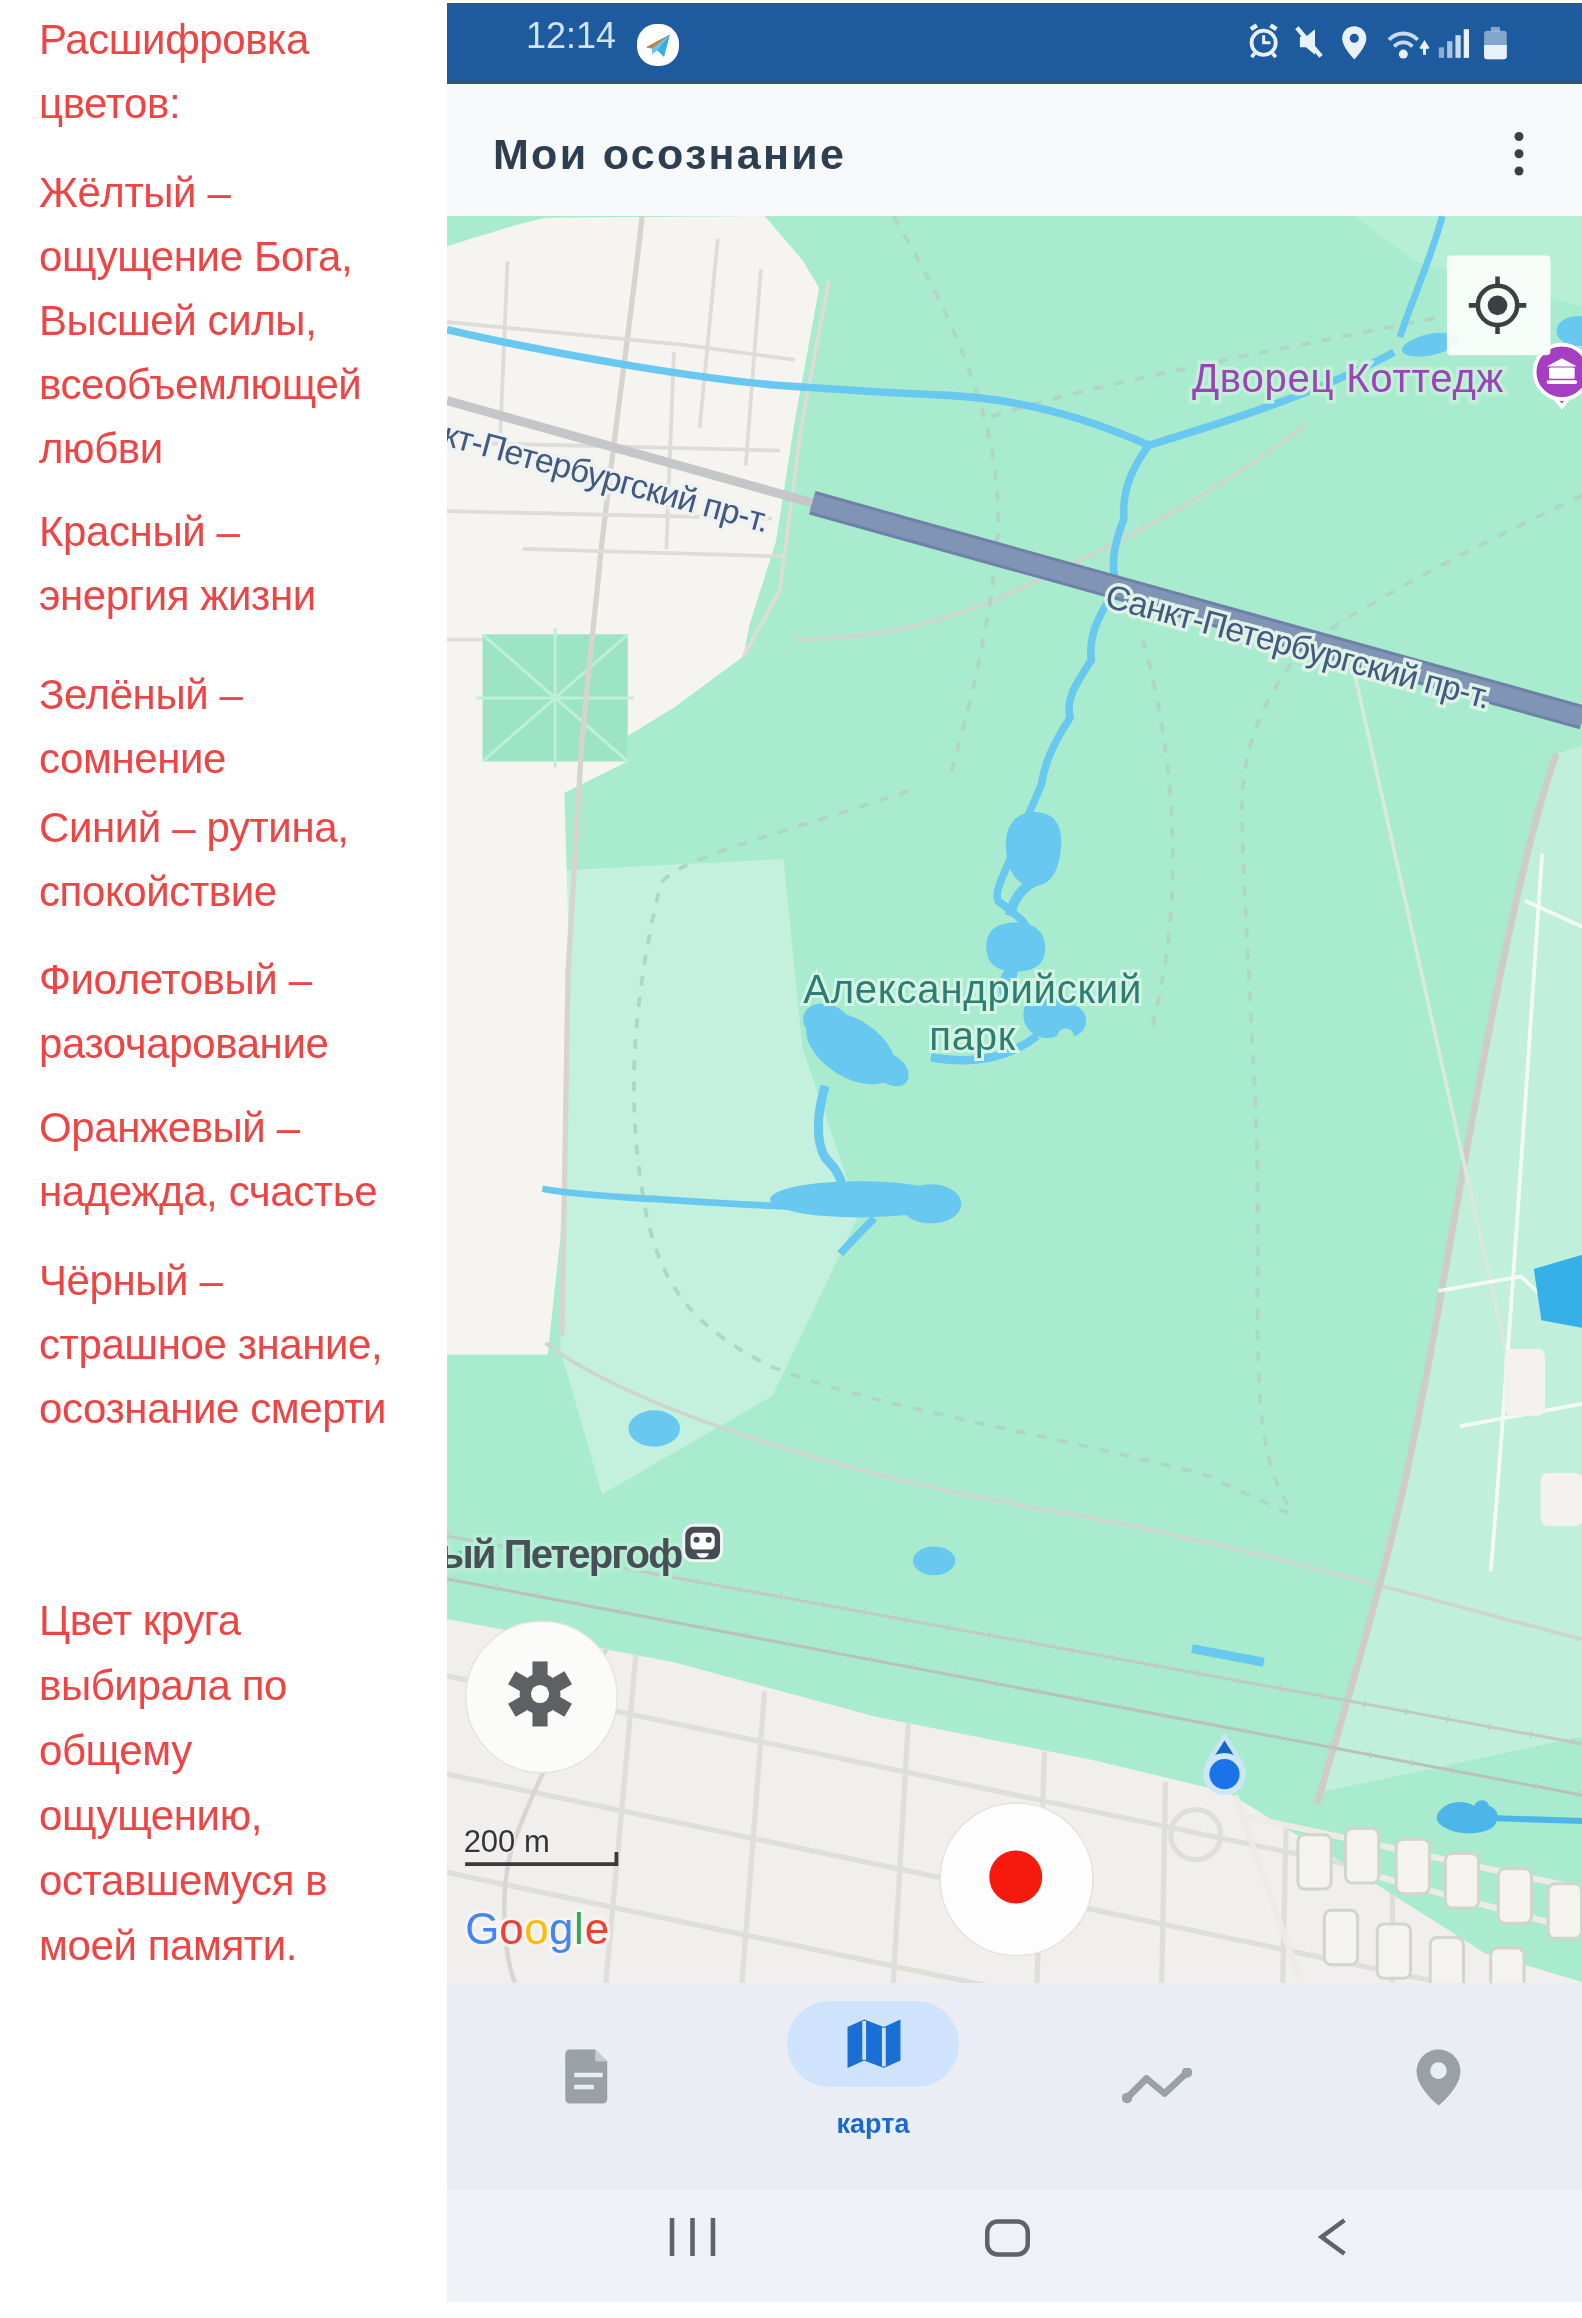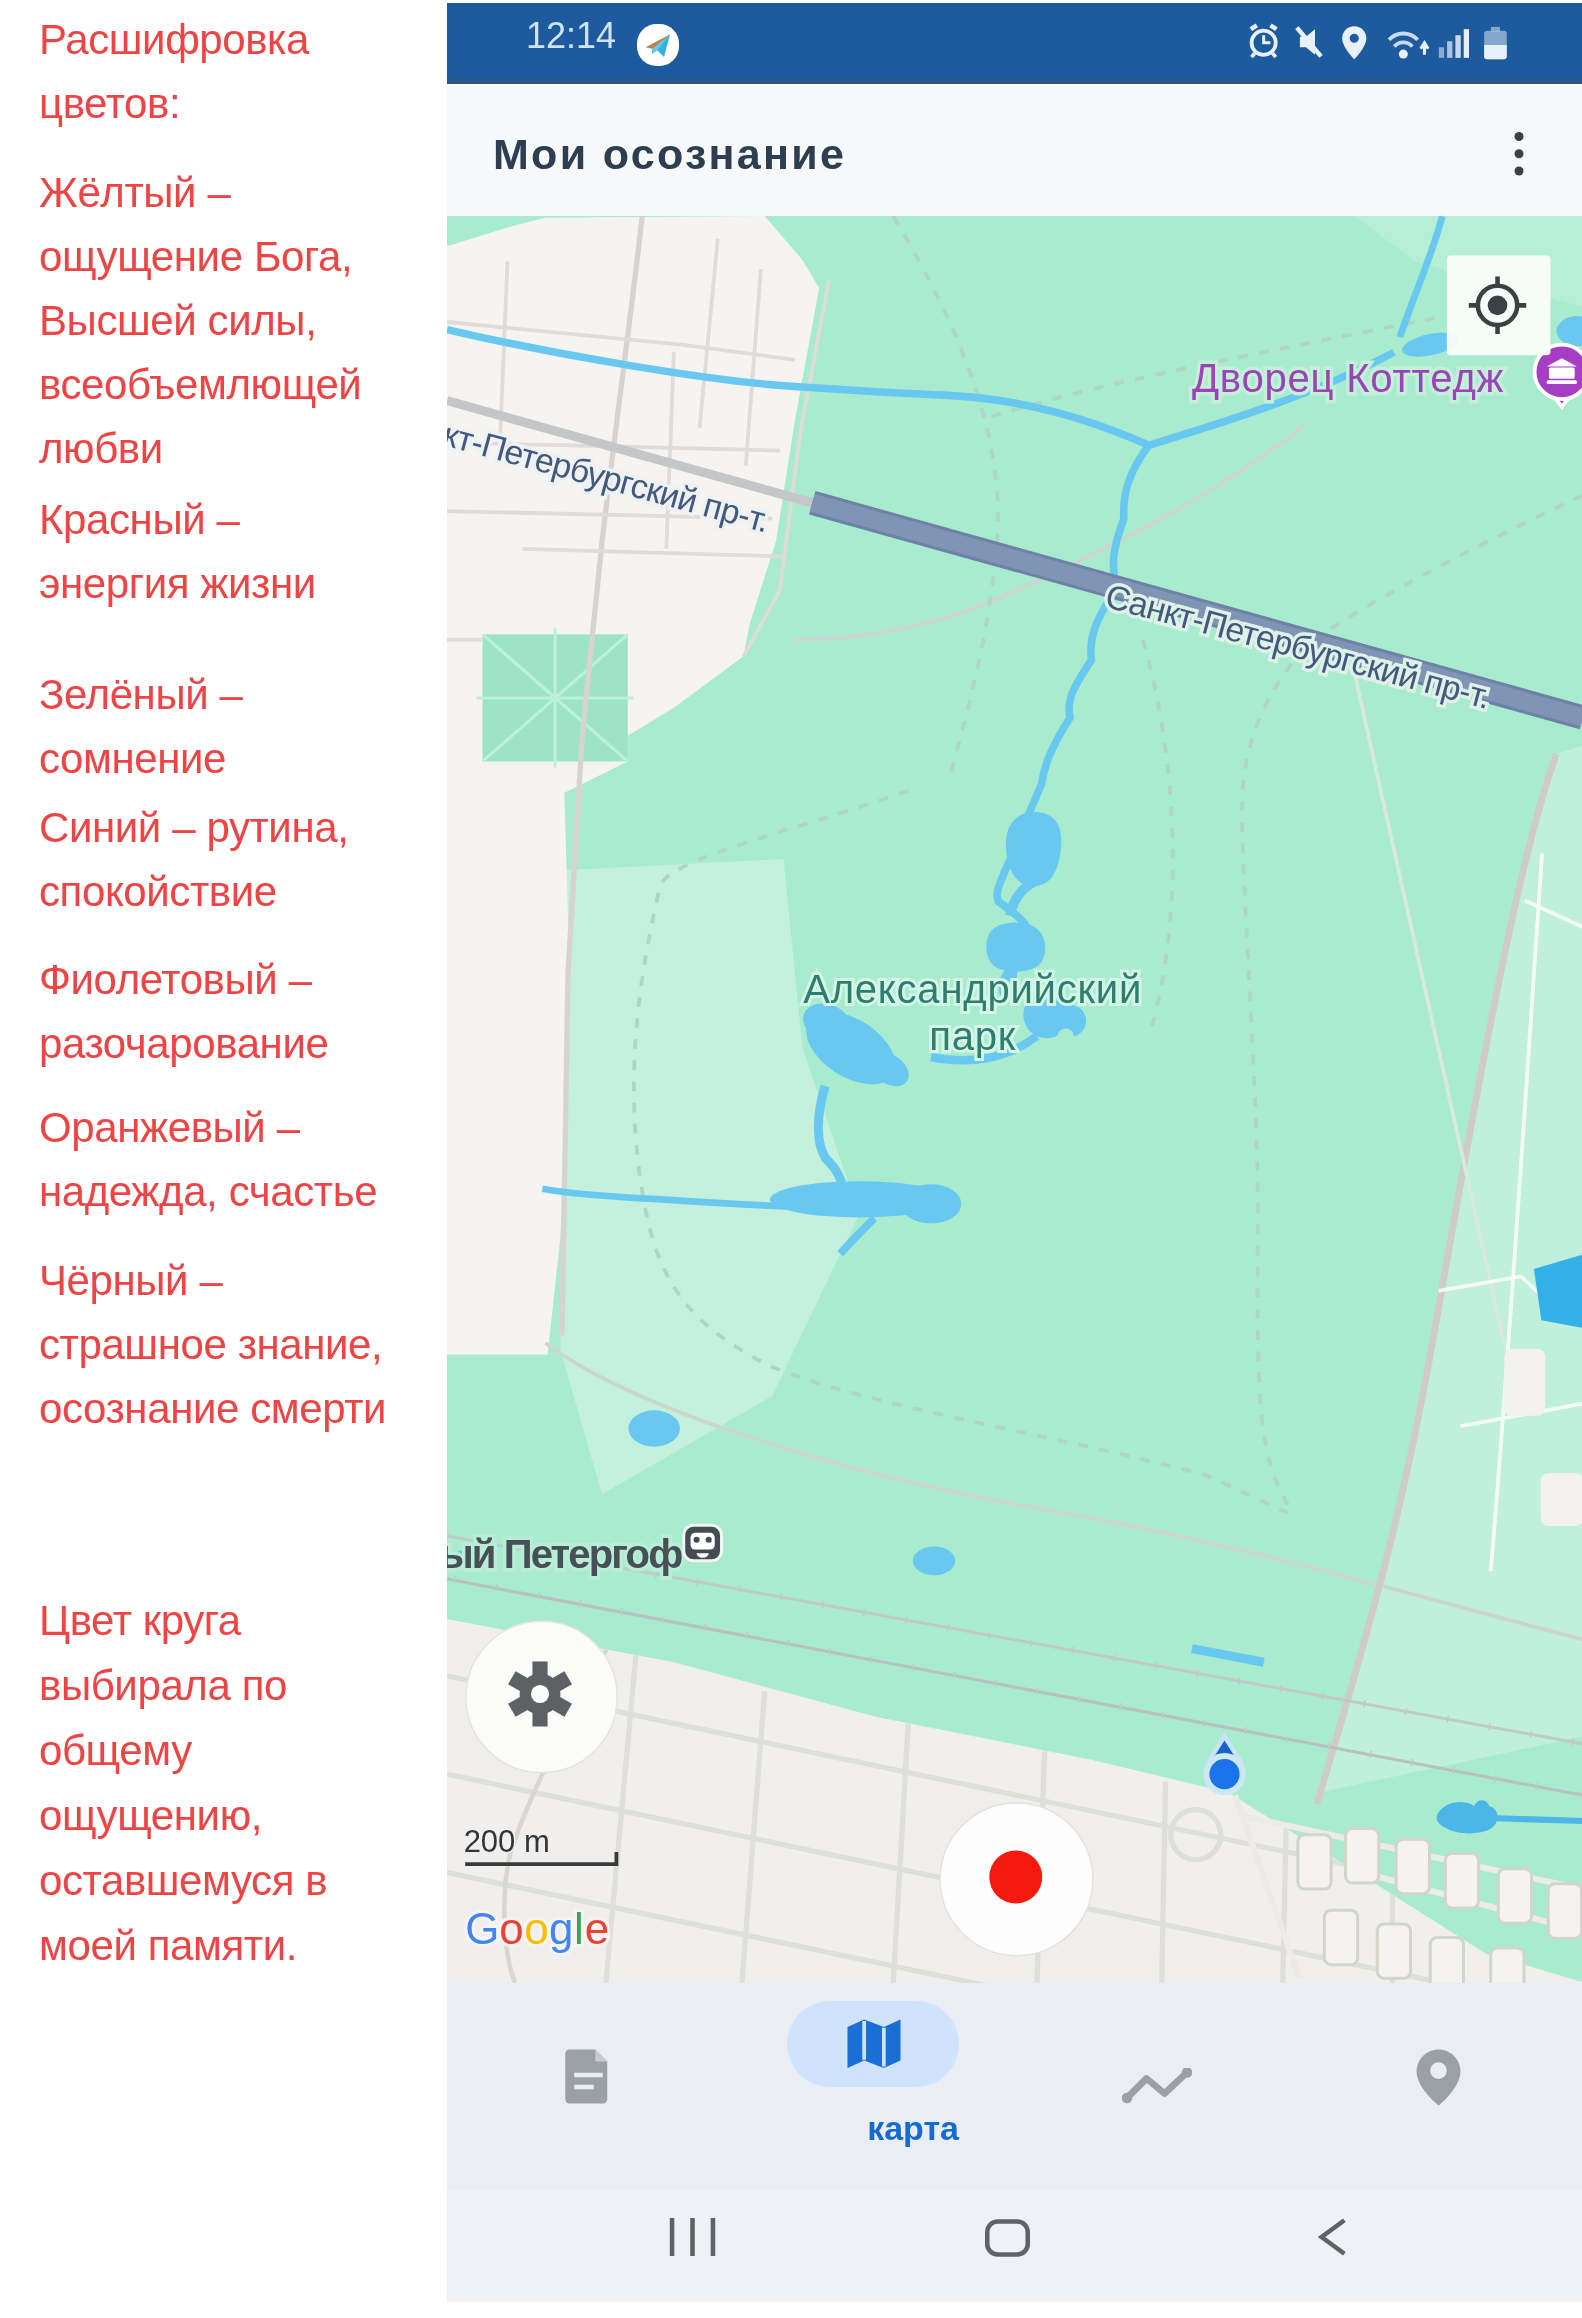--- a/index.html
+++ b/index.html
@@ -11,21 +11,21 @@
 </style>
 </head>
 <body>
 
 <div>
 
 <p class="doc" style="top:7.6px">Расшифровка<br>цветов:</p>
 
 <p class="doc" style="top:161px">Жёлтый –<br>ощущение Бога,<br>Высшей силы,<br>всеобъемлющей<br>любви</p>
 
-<p class="doc" style="top:488px">Красный –<br>энергия жизни</p>
+<p class="doc" style="top:500px">Красный –<br>энергия жизни</p>
 
 <p class="doc" style="top:663px">Зелёный –<br>сомнение</p>
 
 <p class="doc" style="top:796px">Синий – рутина,<br>спокойствие</p>
 
 <p class="doc" style="top:948px">Фиолетовый –<br>разочарование</p>
 
 <p class="doc" style="top:1096px">Оранжевый –<br>надежда, счастье</p>
 
 <p class="doc" style="top:1249px">Чёрный –<br>страшное знание,<br>осознание смерти</p>
@@ -367,21 +367,21 @@
     </g>
   </svg>
 
   <div style="position:absolute;left:340px;top:18px;width:172px;height:86px;border-radius:43px;background:#cfe3fc;"></div>
 
   <svg style="position:absolute;left:399px;top:35px" width="56" height="53" viewBox="0 0 74 70">
     <path d="M2 12 L24 2 L50 12 L72 2 V56 L50 66 L24 56 L2 66 Z M24 2 V56 M50 12 V66" fill="#1a6fd4" stroke="#cfe3fc" stroke-width="0"></path>
     <path d="M24 4 V55 M50 13 V64" stroke="#cfe3fc" stroke-width="5"></path>
   </svg>
 
-  <div style="position:absolute;left:340px;top:126px;width:172px;text-align:right;font-size:34px;font-weight:700;color:#176ad0;">карта</div>
+  <div style="position:absolute;left:340px;top:126px;width:172px;text-align:center;font-size:27px;font-weight:700;color:#176ad0;">карта</div>
 
   <svg style="position:absolute;left:675px;top:85px" width="70" height="36" viewBox="0 0 92 48">
     <path d="M6 40 L32 14 L56 34 L86 6" stroke="#9aa0a6" stroke-width="9" fill="none" stroke-linecap="round" stroke-linejoin="round"></path>
     <circle cx="6" cy="40" r="7" fill="#9aa0a6"></circle>
     <circle cx="86" cy="6" r="7" fill="#9aa0a6"></circle>
   </svg>
 
   <svg style="position:absolute;left:968px;top:65px" width="47" height="59" viewBox="0 0 62 78">
     <path d="M31 2 C15 2 2 15 2 31 C2 53 31 76 31 76 C31 76 60 53 60 31 C60 15 47 2 31 2 Z" fill="#9aa0a6"></path>
     <circle cx="31" cy="30" r="11" fill="#ebedf4"></circle>

